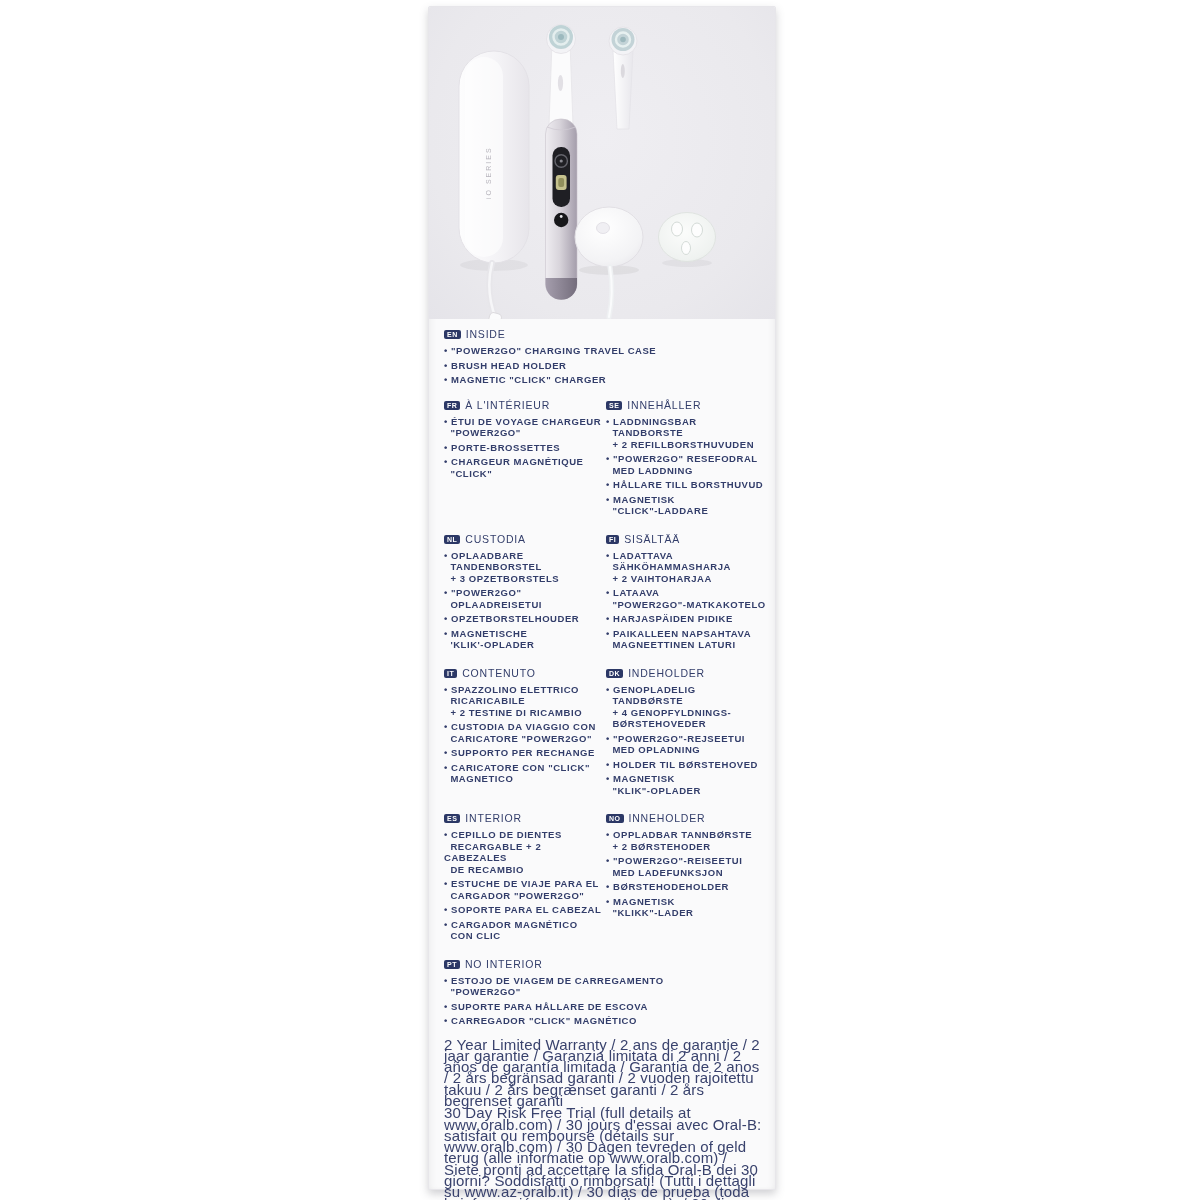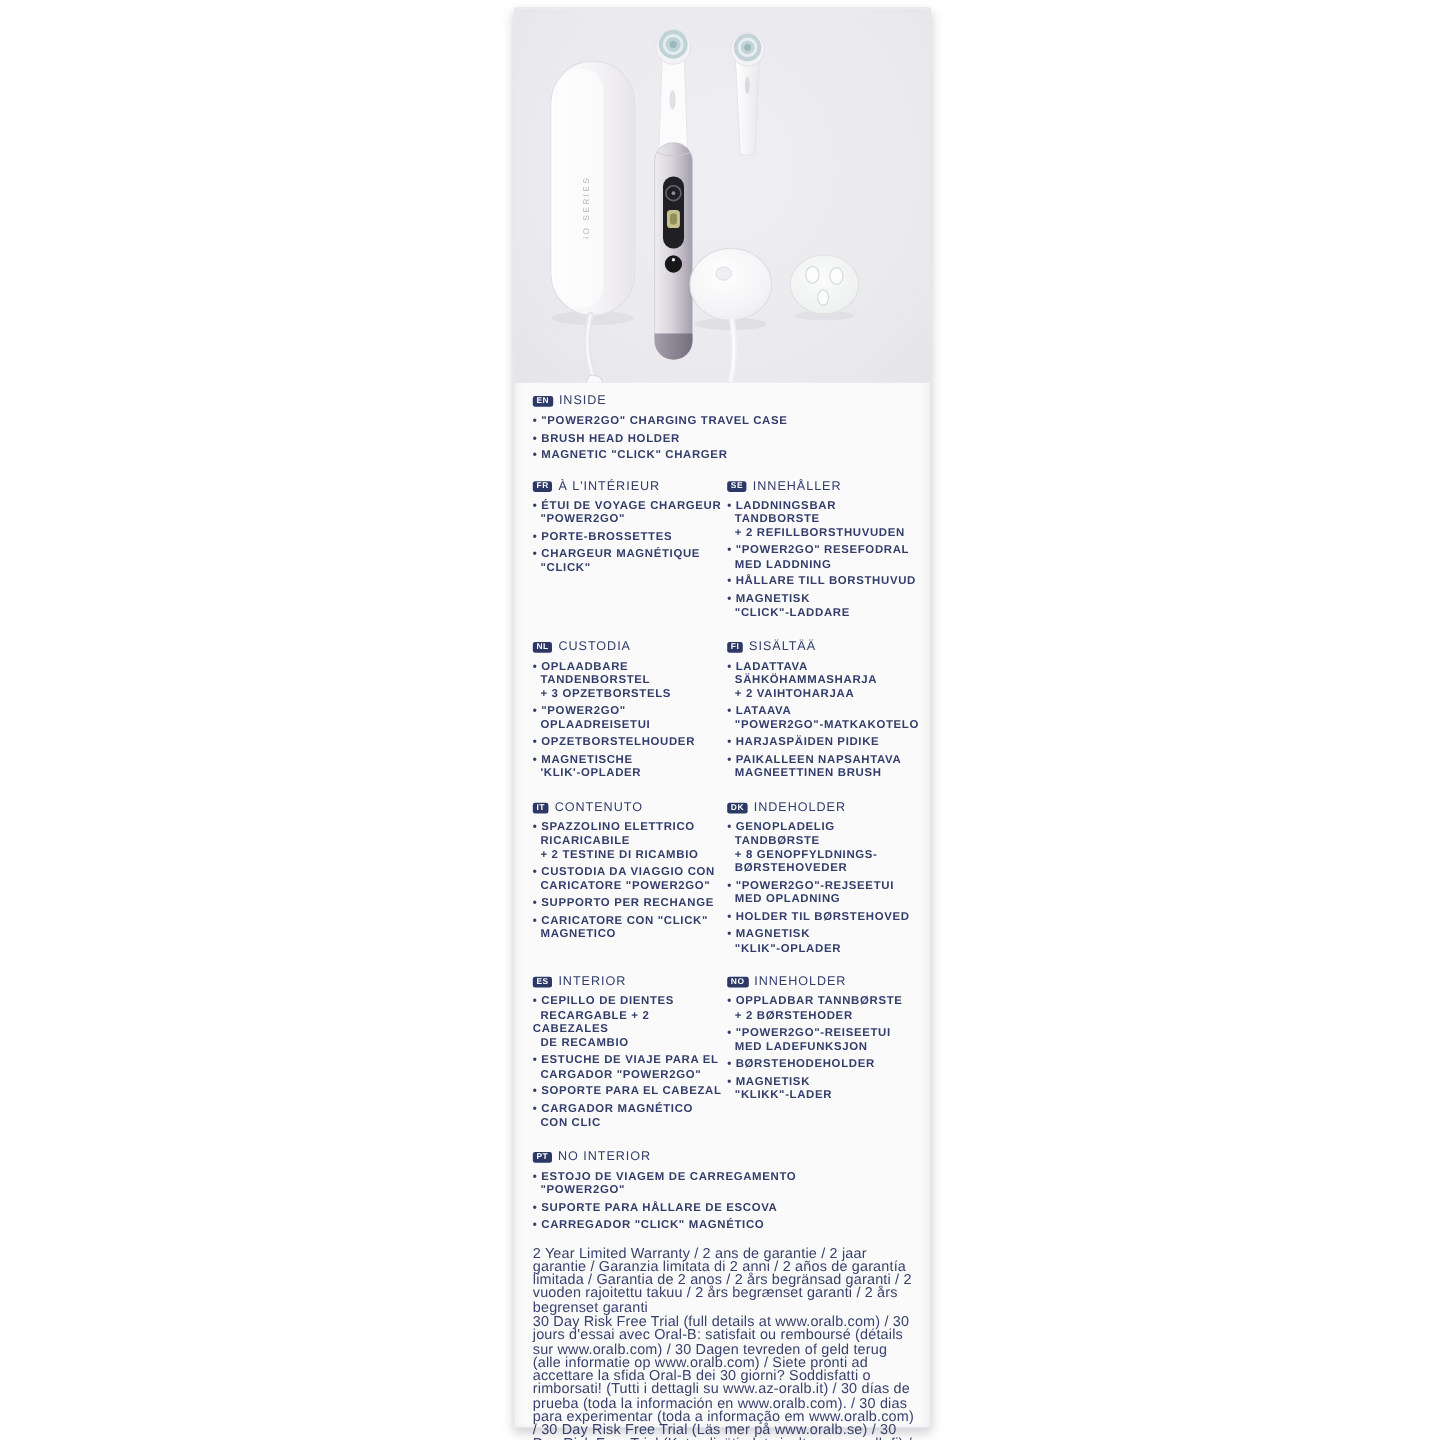--- a/index.html
+++ b/index.html
@@ -34,21 +34,21 @@
   }
   .ttl{font-size:10.5px;font-weight:normal;letter-spacing:.8px;}
   .item{
     font-size:9.5px;font-weight:bold;letter-spacing:.55px;
     line-height:11.5px;white-space:pre-wrap;margin-bottom:3px;
   }
   .row{display:flex;}
   .col1{width:162px;flex:none;}
   .col2{flex:1;}
   .legal{
-    font-size:12px;line-height:11.3px;letter-spacing:.15px;
+    font-size:15px;line-height:11.3px;letter-spacing:.15px;
     color:#39426d;margin:0 0 1px 0;
   }
   .legal-block{margin-top:12px;padding-right:3px;}
 </style>
 </head>
 <body>
 
 <div class="panel">
 
   <div class="photo">
@@ -195,21 +195,21 @@
         <div class="hdr">
           <span class="tag">FI</span><span class="ttl">SISÄLTÄÄ</span>
         </div>
         <div class="item">• LADATTAVA
   SÄHKÖHAMMASHARJA
   + 2 VAIHTOHARJAA</div>
         <div class="item">• LATAAVA
   "POWER2GO"-MATKAKOTELO</div>
         <div class="item">• HARJASPÄIDEN PIDIKE</div>
         <div class="item">• PAIKALLEEN NAPSAHTAVA
-  MAGNEETTINEN BRUSH</div>
+  MAGNEETTINEN LATURI</div>
       </div>
     </div>
 
     <div class="row">
       <div class="sec col1">
         <div class="hdr">
           <span class="tag">IT</span><span class="ttl">CONTENUTO</span>
         </div>
         <div class="item">• SPAZZOLINO ELETTRICO
   RICARICABILE
@@ -219,21 +219,21 @@
         <div class="item">• SUPPORTO PER RECHANGE</div>
         <div class="item">• CARICATORE CON "CLICK"
   MAGNETICO</div>
       </div>
       <div class="sec col2">
         <div class="hdr">
           <span class="tag">DK</span><span class="ttl">INDEHOLDER</span>
         </div>
         <div class="item">• GENOPLADELIG
   TANDBØRSTE
-  + 8 GENOPFYLDNINGS-
+  + 4 GENOPFYLDNINGS-
   BØRSTEHOVEDER</div>
         <div class="item">• "POWER2GO"-REJSEETUI
   MED OPLADNING</div>
         <div class="item">• HOLDER TIL BØRSTEHOVED</div>
         <div class="item">• MAGNETISK
   "KLIK"-OPLADER</div>
       </div>
     </div>
 
     <div class="row">

